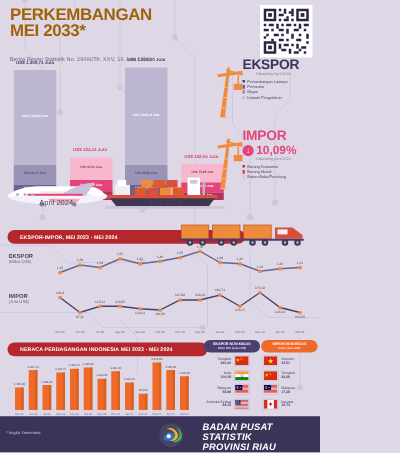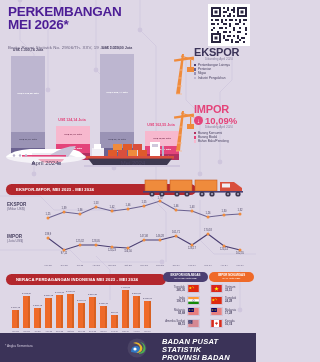--- a/index.html
+++ b/index.html
@@ -13,21 +13,21 @@
   }
 
   
   .bg-circuit { position: absolute; inset: 0; z-index: 0; }
 
   
   .header { position: absolute; left: 0; top: 0; width: 256px; height: 52px; z-index: 5; }
   .title {
     position: absolute; left: 8px; top: 5px; width: 160px;
     font-size: 13.5px; font-weight: bold; line-height: 13px;
-    letter-spacing: -0.3px; color: #4c1d95;
+    letter-spacing: -0.3px; color: #a16207;
   }
   .subtitle {
     position: absolute; left: 8px; top: 45px; width: 175px;
     font-size: 4.4px; color: #6b6480; letter-spacing: 0.1px;
   }
   .qr {
     position: absolute; right: 6px; top: 4px; width: 42px; height: 42px;
     background: #fff; padding: 1px;
   }
 
@@ -163,21 +163,21 @@
     <circle cx="162" cy="262" r="2.4"></circle>
       <circle cx="240" cy="310" r="2.4"></circle>
     <circle cx="96" cy="70" r="2.4"></circle>
       <circle cx="140" cy="30" r="2.4"></circle>
   </g>
 </svg>
 
 <div class="header">
   <div class="title">
     <div>PERKEMBANGAN</div>
-    <div>MEI 2026*</div>
+    <div>MEI 2033*</div>
   </div>
   <div class="subtitle">Berita Resmi Statistik No. 29/06/Th. XXV, 19 Juni 2024</div>
   <div class="qr">
     <svg width="40" height="40" viewBox="0 0 40 40">
       <rect width="40" height="40" fill="#fff"></rect>
       <g fill="#2a2540">
         <rect x="2" y="2" width="10" height="10"></rect>
           <rect x="4" y="4" width="6" height="6" fill="#fff"></rect>
           <rect x="5.5" y="5.5" width="3" height="3"></rect>
         <rect x="28" y="2" width="10" height="10"></rect>
@@ -744,16 +744,16 @@
   <div class="footnote">* Angka Sementara</div>
   <svg class="bps-logo" viewBox="0 0 40 40">
     <circle cx="20" cy="20" r="19" fill="#ffffff" opacity="0.08"></circle>
     <path d="M8 28 q0 -12 10 -12 q8 0 8 8 q0 6 -6 6 z" fill="#2f78c4"></path>
     <path d="M12 10 q10 -4 16 4 q5 6 1 12 q-4 5 -10 3 q7 -3 7 -9 q0 -8 -14 -10 z" fill="#e8b52c"></path>
     <path d="M24 30 q8 -2 9 -10 q1 -8 -7 -12 q10 2 11 12 q1 11 -13 12 z" fill="#4caf50"></path>
     <circle cx="16" cy="22" r="3.2" fill="#ffffff"></circle>
   </svg>
   <div class="bps-text">
     <div class="l1">BADAN PUSAT STATISTIK</div>
-    <div class="l2">PROVINSI BADAN</div>
+    <div class="l2">PROVINSI RIAU</div>
     <div class="l3">https://riau.bps.go.id</div>
   </div>
 </div>
 
 </body></html>

